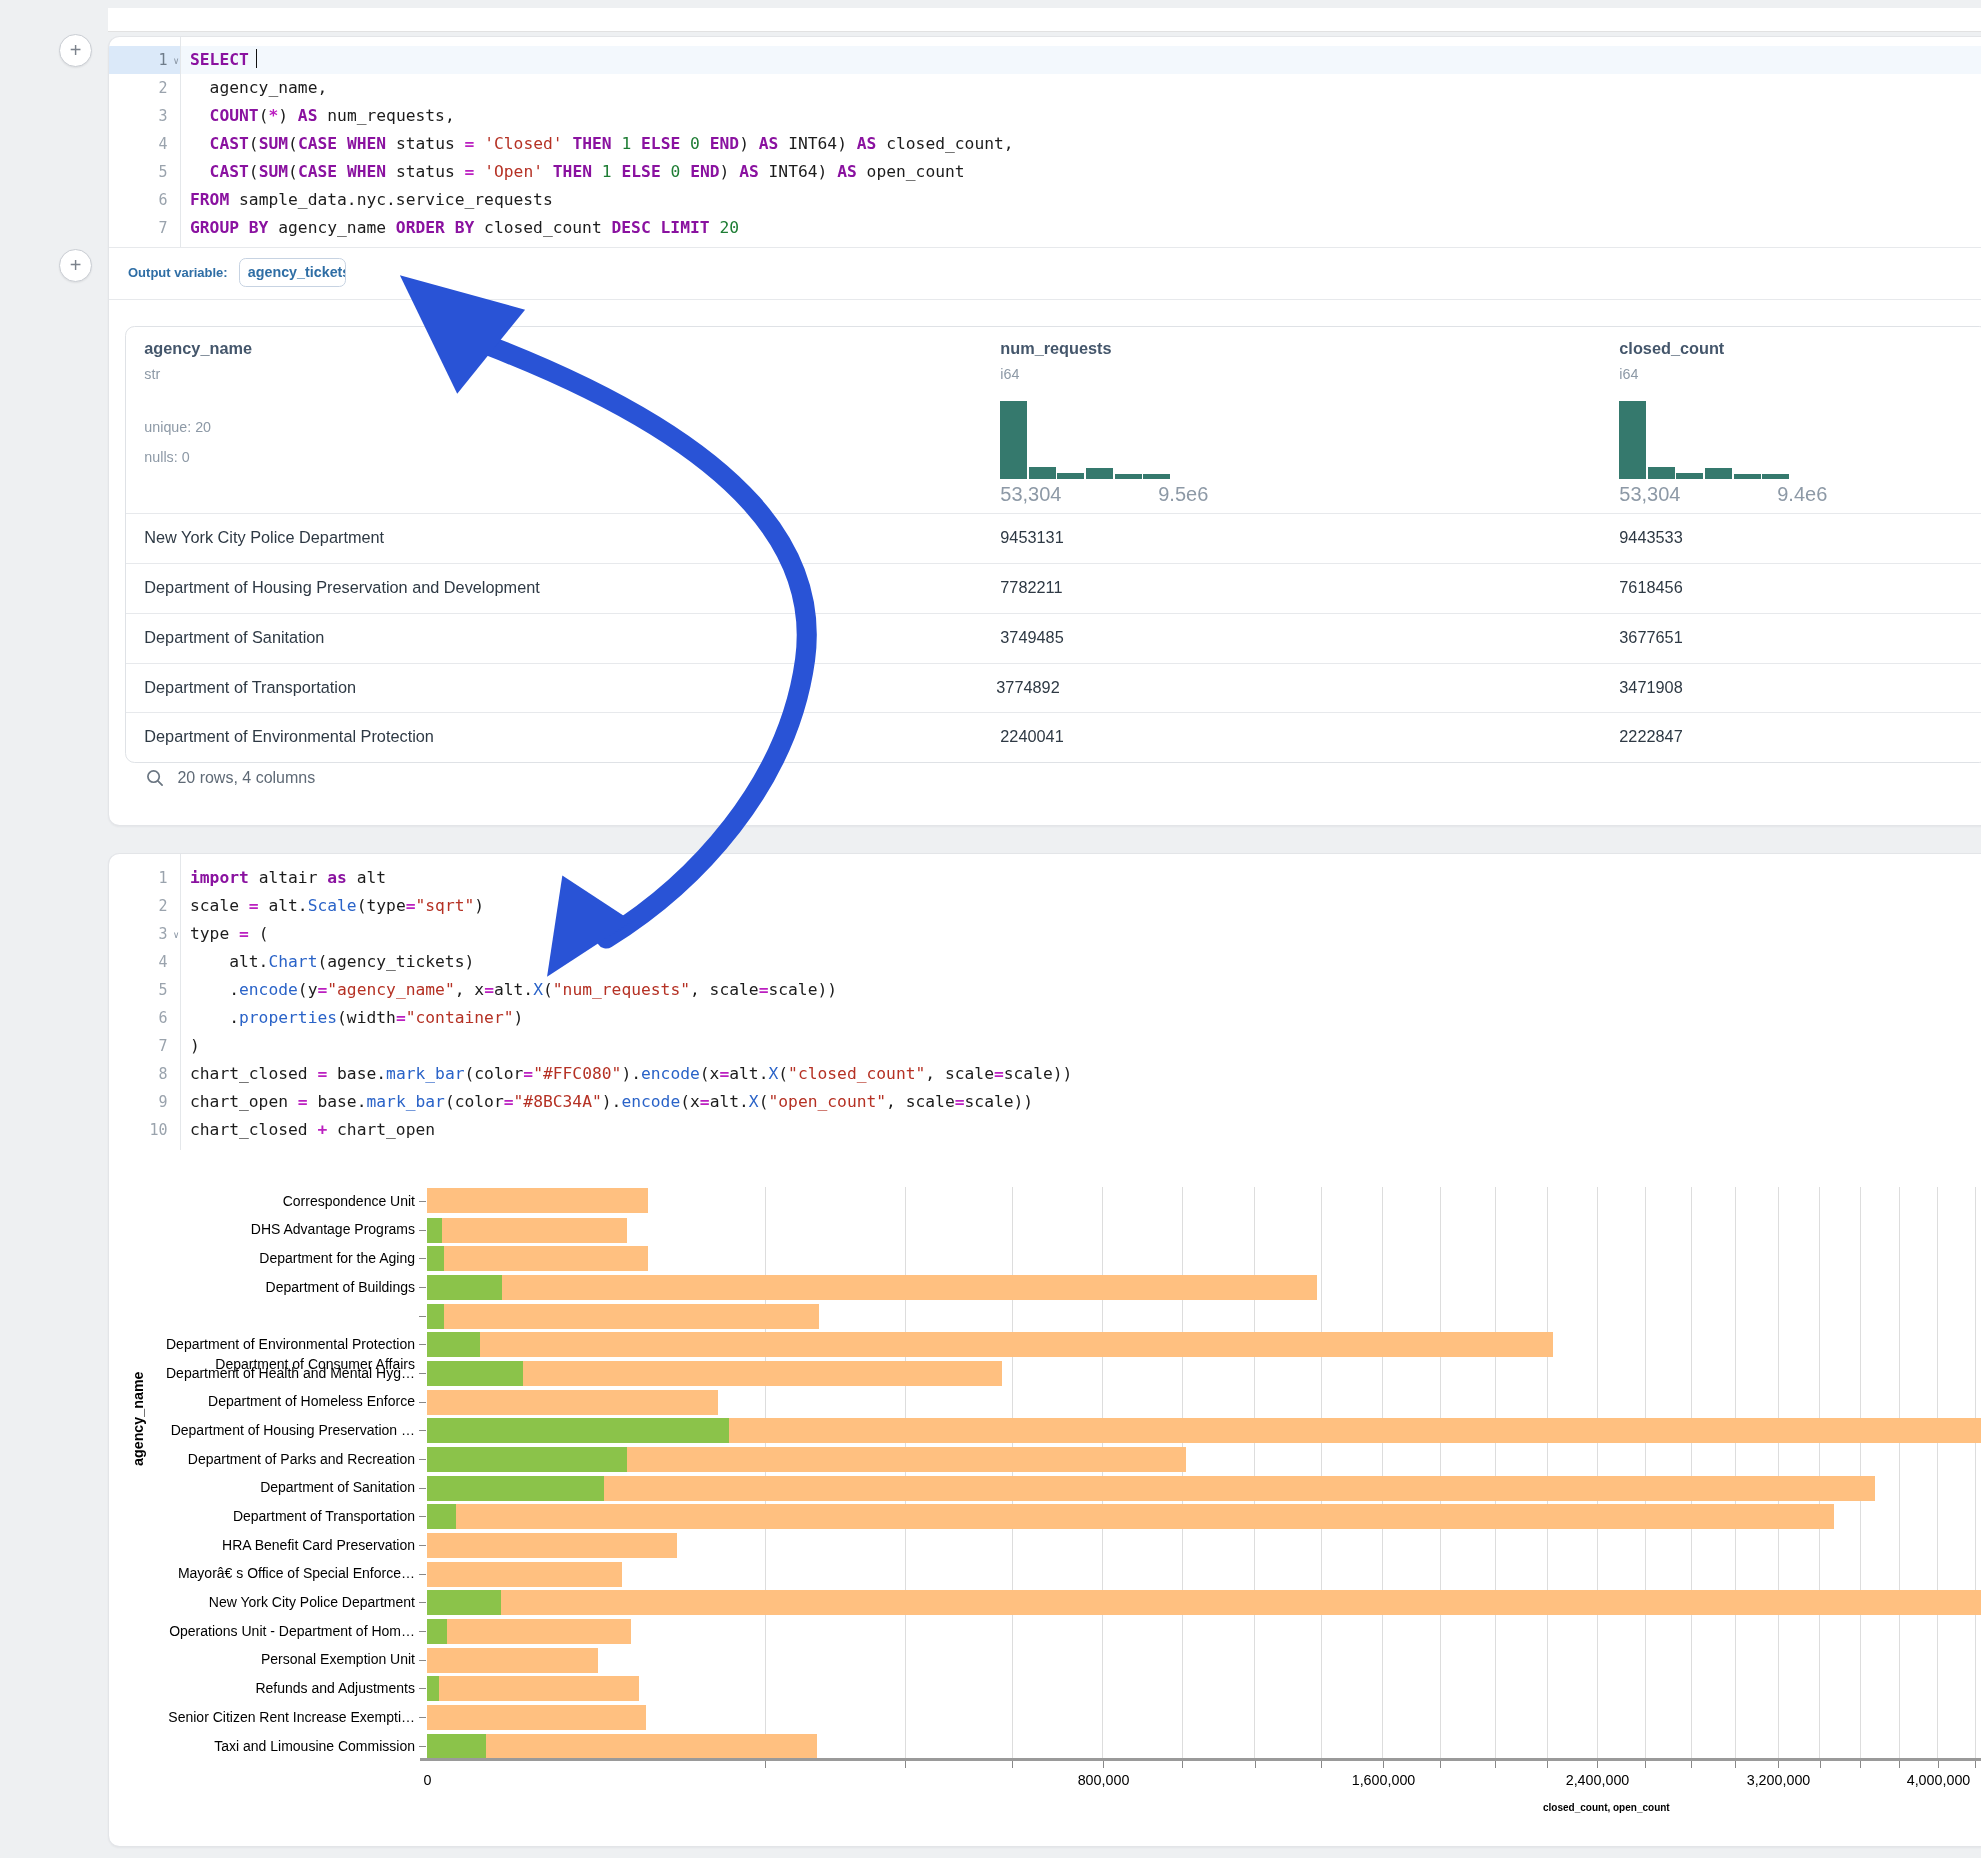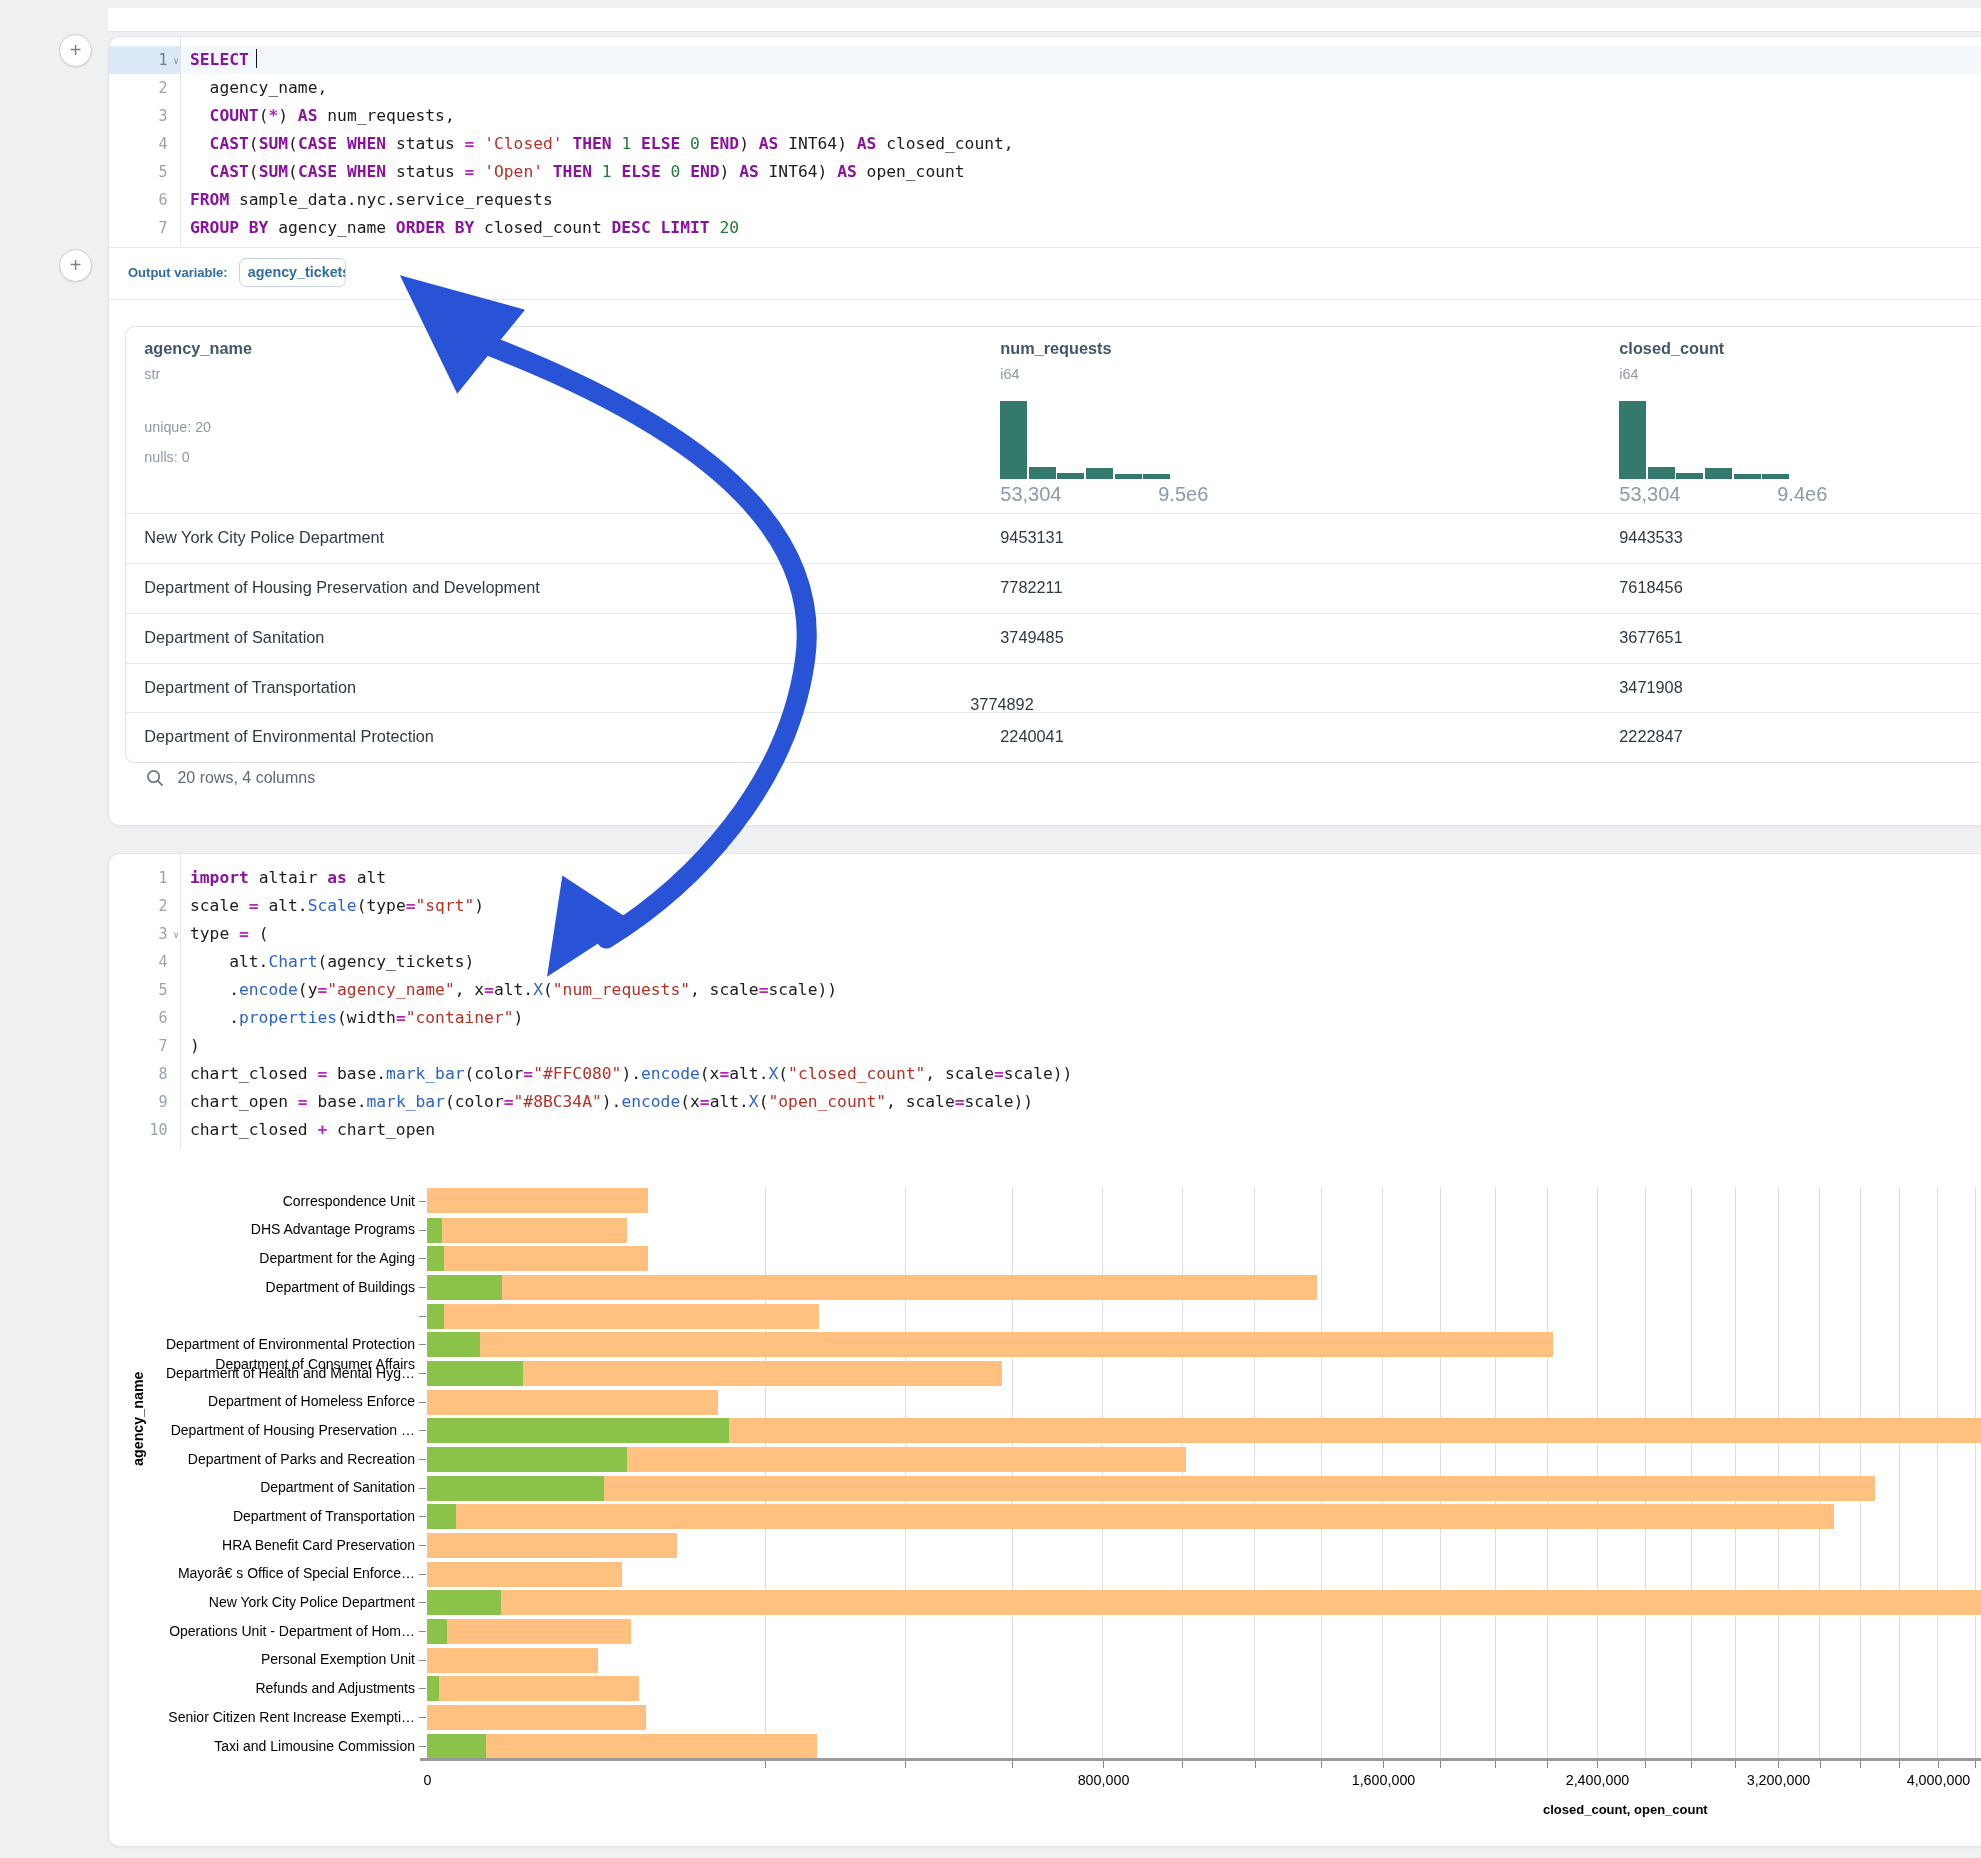--- a/index.html
+++ b/index.html
@@ -72,21 +72,21 @@
   .bar { position:absolute; height:25px; }
   .ylab { position:absolute; left:0; width:306px; height:29px; line-height:29px;
           text-align:right; font-size:14px; color:#000; }
   .ytick { position:absolute; left:310px; width:6.7px; height:1px; background:#888; }
   .y-title { position:absolute; left:21px; top:287px; font-size:14.3px; font-weight:bold;
              transform:rotate(-90deg); transform-origin:left top; color:#000; }
   .axis-line { position:absolute; left:311px; top:579px; right:0; height:2.9px; background:#9a9a9a; }
   .xtick { position:absolute; top:582px; width:1px; height:6.7px; background:#888; }
   .xlab { position:absolute; top:593px; width:115px; margin-left:-57px; text-align:center;
           font-size:14.3px; color:#000; }
-  .x-title { position:absolute; top:623px; font-size:13px; font-weight:bold; color:#000; }
+  .x-title { position:absolute; top:623px; font-size:10px; font-weight:bold; color:#000; }
 
   #arrow-overlay { position:absolute; left:0; top:0; pointer-events:none; z-index:50; }
 </style>
 </head>
 <body>
 
 <div class="prev-cell-strip"></div>
 
 <div class="add-btn" style="top:34px;">+</div>
 <div class="add-btn" style="top:249px;">+</div>
@@ -158,21 +158,21 @@
         <span style="left: 874px;">7782211</span>
         <span style="left: 1493px;">7618456</span>
       </div>
       <div class="t-row" style="top: 286px;">
         <span style="left: 18px;">Department of Sanitation</span>
         <span style="left: 874px;">3749485</span>
         <span style="left: 1493px;">3677651</span>
       </div>
       <div class="t-row" style="top: 336px;">
         <span style="left: 18px;">Department of Transportation</span>
-        <span style="left: 844px; margin-top: 17px;">3774892</span>
+        <span style="left: 870px;">3774892</span>
         <span style="left: 1493px;">3471908</span>
       </div>
       <div class="t-row" style="top: 385px;">
         <span style="left: 18px;">Department of Environmental Protection</span>
         <span style="left: 874px;">2240041</span>
         <span style="left: 1493px;">2222847</span>
       </div>
     </div>
 
   <div class="tbl-footer">

